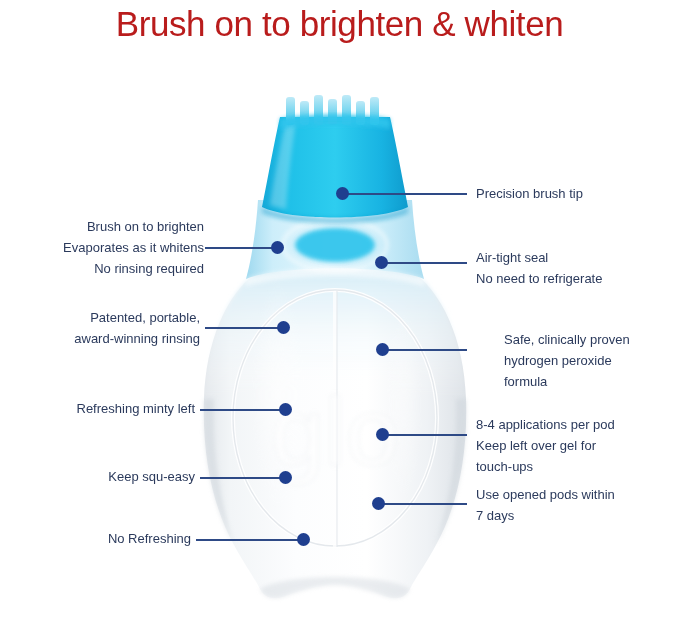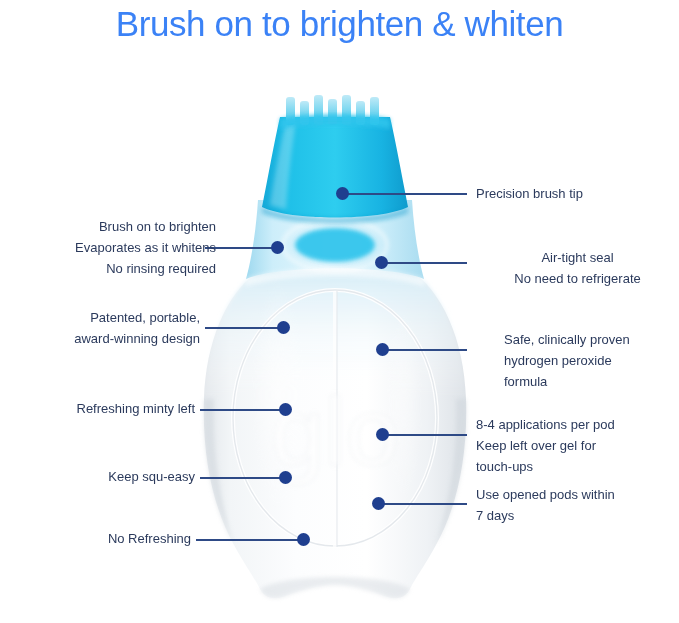--- a/index.html
+++ b/index.html
@@ -20,21 +20,21 @@
   
   #page-title {
     position: absolute;
     left: 0;
     top: 2px;
     width: 679px;
     text-align: center;
     font-size: 35px;
     line-height: 44px;
     letter-spacing: -0.4px;
-    color: #3b82f6;
+    color: #b91c1c;
     font-weight: 400;
     white-space: nowrap;
   }
 
   
   #product {
     position: absolute;
     left: 190px;
     top: 95px;
     width: 290px;
@@ -209,36 +209,36 @@
 <div class="dot" style="left:279px; top:403px;"></div>
 <div class="dot" style="left:279px; top:471px;"></div>
 <div class="dot" style="left:297px; top:533px;"></div>
 
 <div class="dot" style="left:336px; top:187px;"></div>
 <div class="dot" style="left:375px; top:256px;"></div>
 <div class="dot" style="left:376px; top:343px;"></div>
 <div class="dot" style="left:376px; top:428px;"></div>
 <div class="dot" style="left:372px; top:497px;"></div>
 
-<div class="callout left" style="left:16px; top:216px; width:200px;">Brush on to brighten
+<div class="callout left" style="left:4px; top:216px; width:200px;">Brush on to brighten
 Evaporates as it whitens
 No rinsing required</div>
 
 <div class="callout left" style="left:0px; top:307px; width:200px;">Patented, portable,
-award-winning design</div>
+award-winning rinsing</div>
 
 <div class="callout left" style="left:0px; top:398px; width:195px;">Refreshing minty left</div>
 
 <div class="callout left" style="left:0px; top:466px; width:195px;">Keep squ-easy</div>
 
 <div class="callout left" style="left:0px; top:528px; width:191px;">No Refreshing</div>
 
 <div class="callout right" style="left:476px; top:183px; width:200px;">Precision brush tip</div>
 
-<div class="callout right" style="left:476px; top:247px; width:203px;text-align:center;">Air-tight seal
+<div class="callout right" style="left:476px; top:247px; width:203px;">Air-tight seal
 No need to refrigerate</div>
 
 <div class="callout right" style="left:476px; top:329px; width:195px;margin-left:28px;">Safe, clinically proven
 hydrogen peroxide
 formula</div>
 
 <div class="callout right" style="left:476px; top:414px; width:200px;">8-4 applications per pod
 Keep left over gel for
 touch-ups</div>
 

